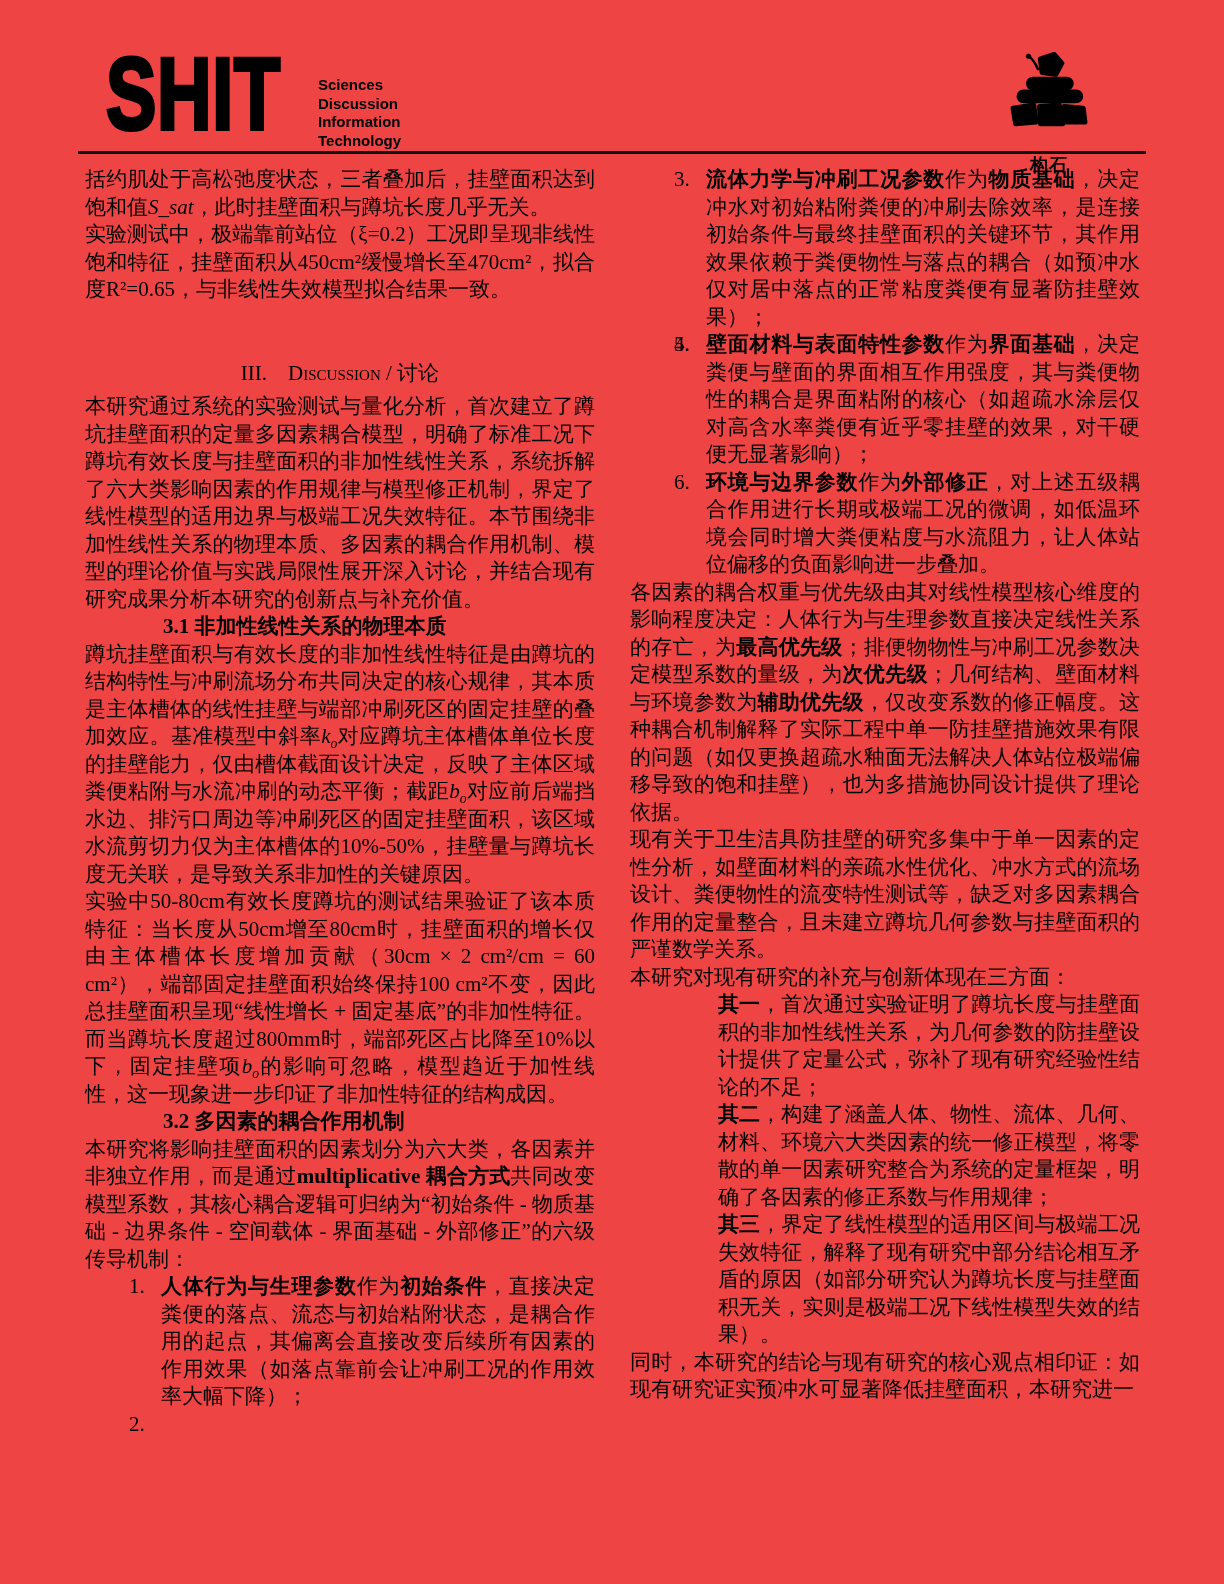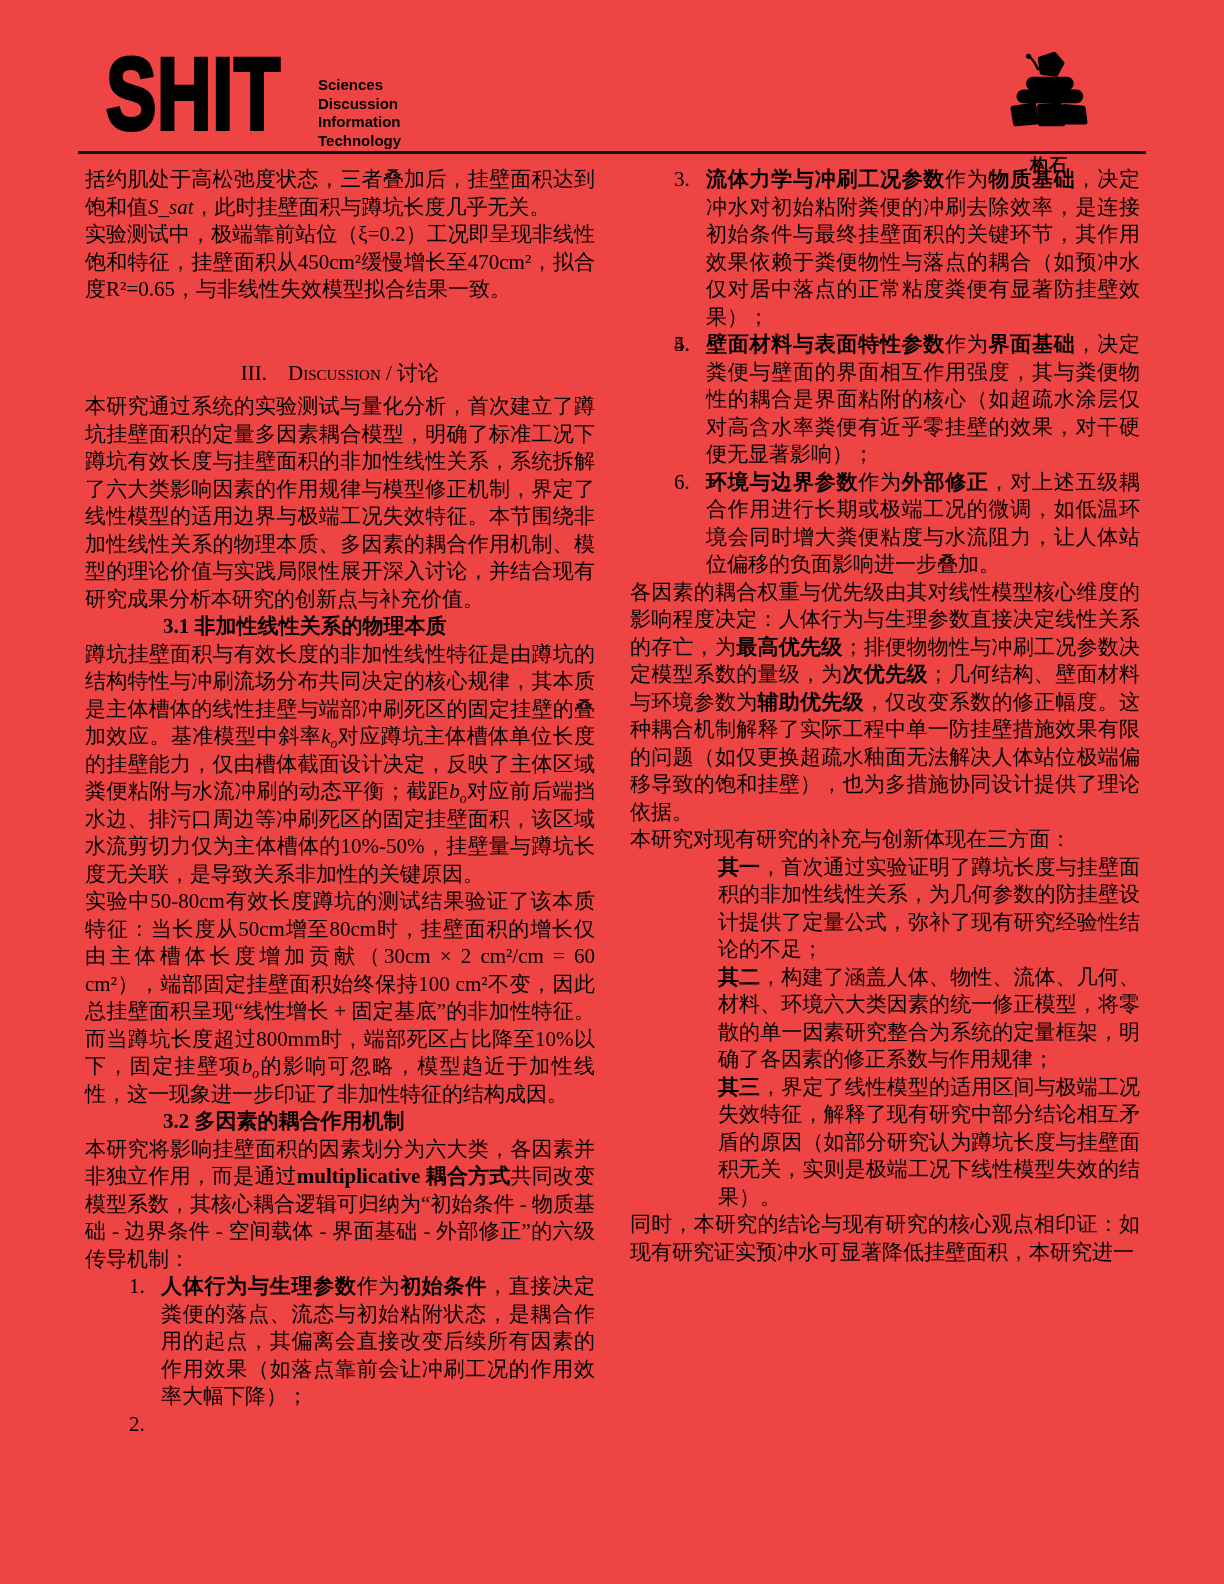--- a/index.html
+++ b/index.html
@@ -103,20 +103,21 @@
       </div>
       <div class="li">
         <span class="marker">5.</span>
         <span><span class="b">壁面材料与表面特性参数</span><span>作为</span><span class="b">界面基础</span><span>，决定粪便与壁面的界面相互作用强度，其与粪便物性的耦合是界面粘附的核心（如超疏水涂层仅对高含水率粪便有近乎零挂壁的效果，对干硬便无显著影响）；</span></span>
       </div>
       <div class="li">
         <span class="marker">6.</span>
         <span><span class="b">环境与边界参数</span><span>作为</span><span class="b">外部修正</span><span>，对上述五级耦合作用进行长期或极端工况的微调，如低温环境会同时增大粪便粘度与水流阻力，让人体站位偏移的负面影响进一步叠加。</span></span>
       </div>
       <p class="para"><span>各因素的耦合权重与优先级由其对线性模型核心维度的影响程度决定：人体行为与生理参数直接决定线性关系的存亡，为</span><span class="b">最高优先级</span><span>；排便物物性与冲刷工况参数决定模型系数的量级，为</span><span class="b">次优先级</span><span>；几何结构、壁面材料与环境参数为</span><span class="b">辅助优先级</span><span>，仅改变系数的修正幅度。这种耦合机制解释了实际工程中单一防挂壁措施效果有限的问题（如仅更换超疏水釉面无法解决人体站位极端偏移导致的饱和挂壁），也为多措施协同设计提供了理论依据。</span></p>
+      <p class="para"><span>现有关于卫生洁具防挂壁的研究多集中于单一因素的定性分析，如壁面材料的亲疏水性优化、冲水方式的流场设计、粪便物性的流变特性测试等，缺乏对多因素耦合作用的定量整合，且未建立蹲坑几何参数与挂壁面积的严谨数学关系。</span></p>
       <p class="para"><span>本研究对现有研究的补充与创新体现在三方面：</span></p>
       <p class="indent-p"><span class="b">其一</span><span>，首次通过实验证明了蹲坑长度与挂壁面积的非加性线性关系，为几何参数的防挂壁设计提供了定量公式，弥补了现有研究经验性结论的不足；</span></p>
       <p class="indent-p"><span class="b">其二</span><span>，构建了涵盖人体、物性、流体、几何、材料、环境六大类因素的统一修正模型，将零散的单一因素研究整合为系统的定量框架，明确了各因素的修正系数与作用规律；</span></p>
       <p class="indent-p"><span class="b">其三</span><span>，界定了线性模型的适用区间与极端工况失效特征，解释了现有研究中部分结论相互矛盾的原因（如部分研究认为蹲坑长度与挂壁面积无关，实则是极端工况下线性模型失效的结果）。</span></p>
       <p class="para"><span>同时，本研究的结论与现有研究的核心观点相印证：如现有研究证实预冲水可显著降低挂壁面积，本研究进一</span></p>
     </div>
 
   </div>
 </div>
 

